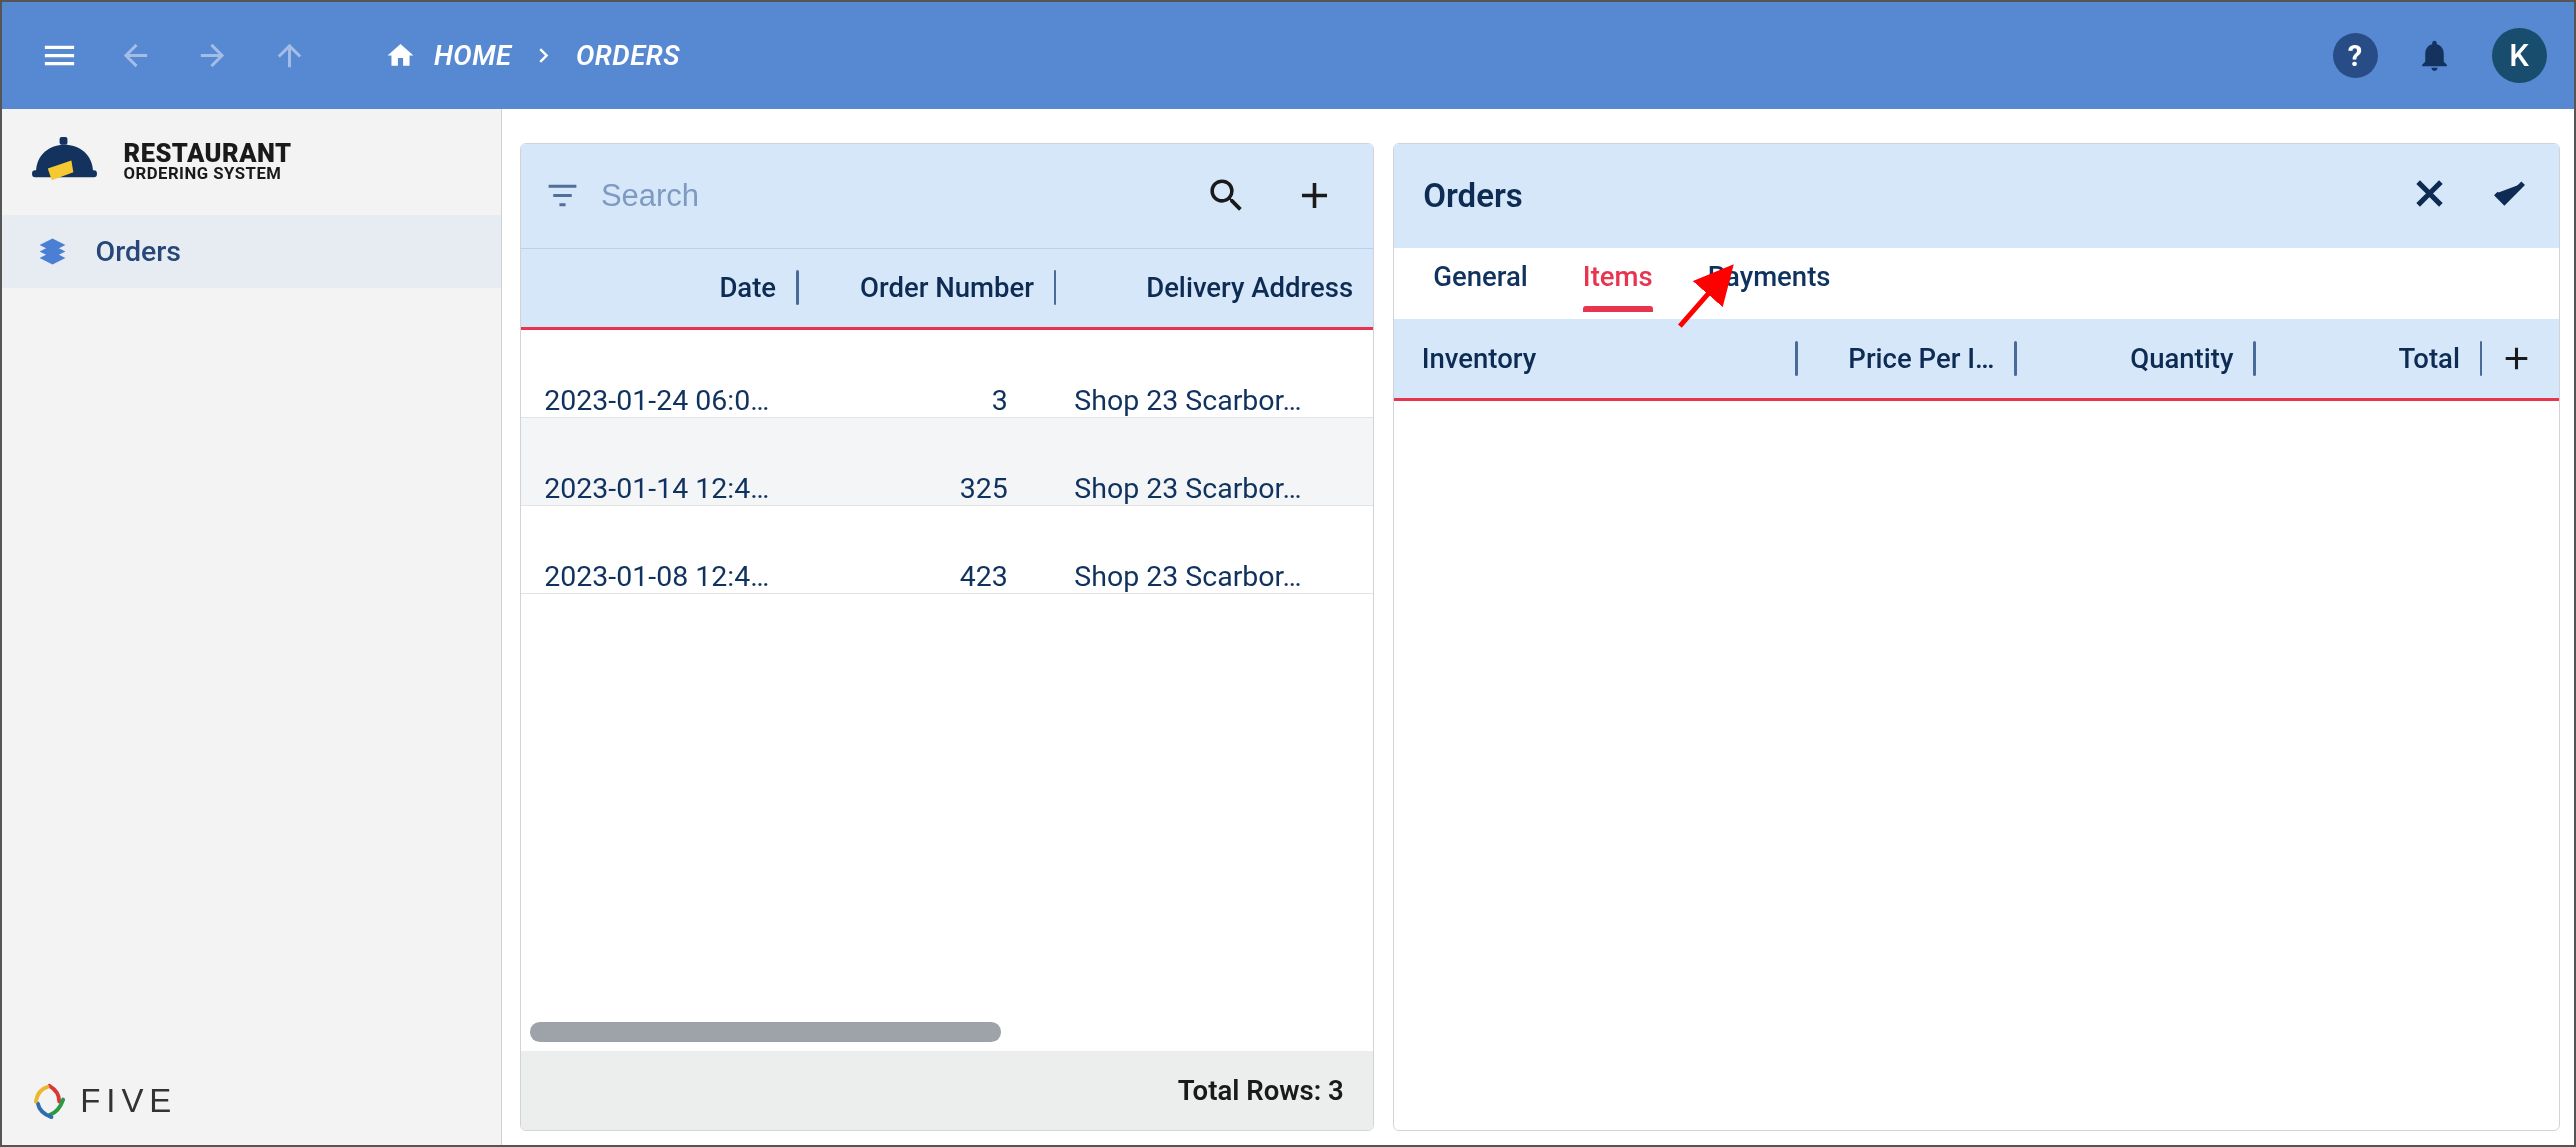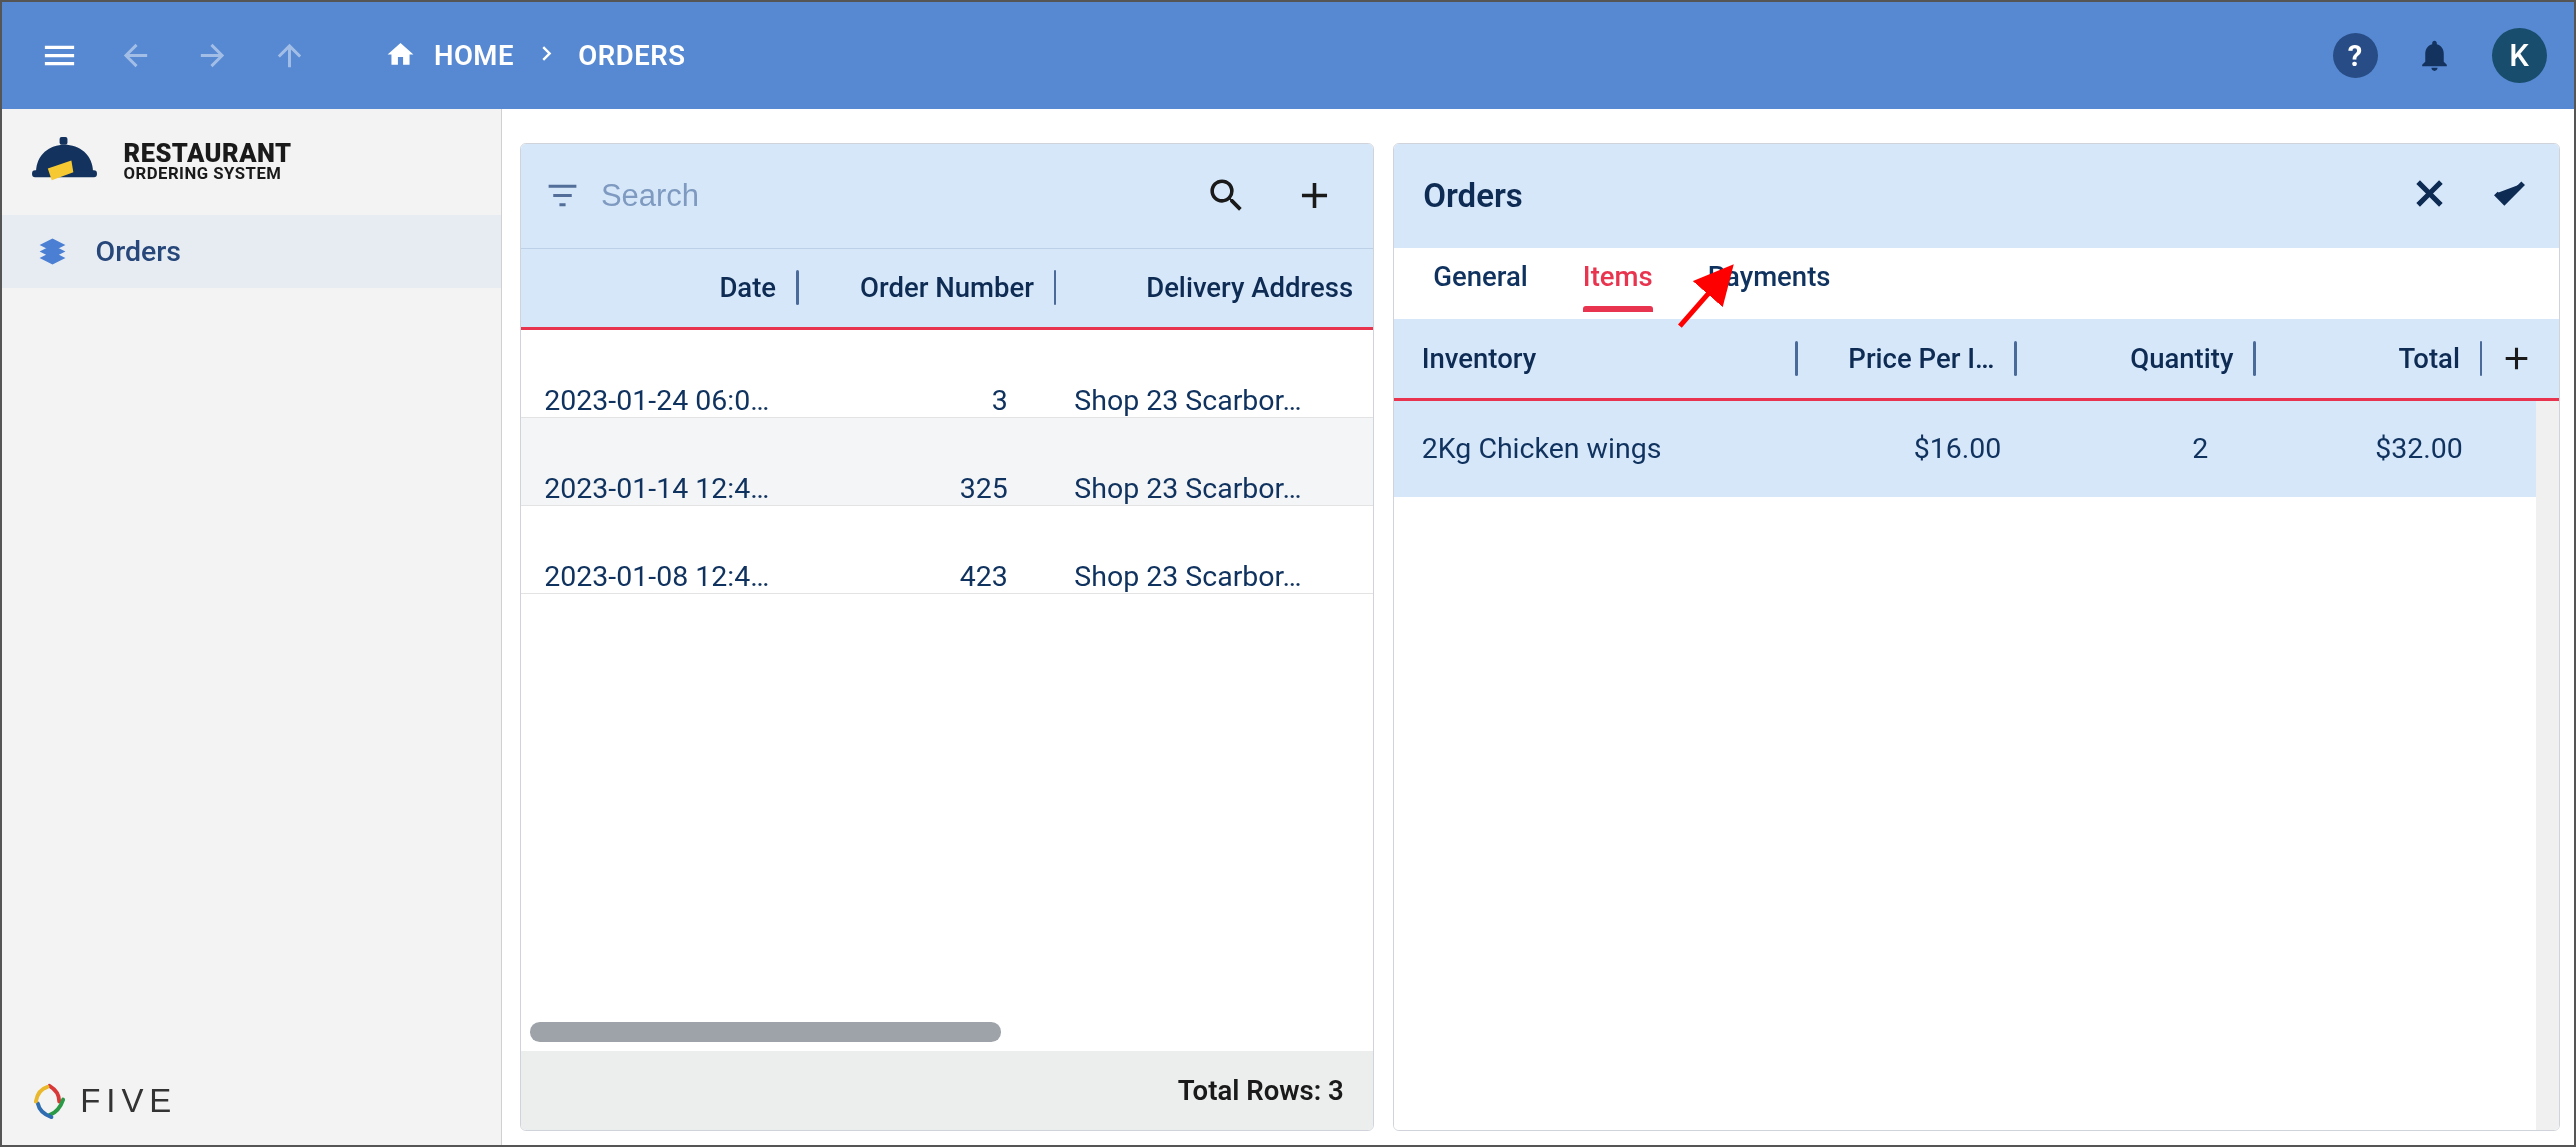--- a/index.html
+++ b/index.html
@@ -6,21 +6,21 @@
 body { font-family: Roboto, Arial, sans-serif; background: #fff; overflow: hidden; }
 .app { width: 2576px; height: 1147px; transform-origin: top left; border: 2px solid #555; position: relative; }
 
 
 .topbar { height: 107px; background: #5789d3; display: flex; align-items: center; padding: 0 27.5px; color: #fff; }
 .topbar .left { display: flex; align-items: center; gap: 17.7px; }
 .topbar .icon-btn { width: 59px; height: 59px; display: flex; align-items: center; justify-content: center; border-radius: 50%; }
 .topbar .nav-icon { fill: #fff; opacity: 0.45; width: 35px; height: 35px; }
 .topbar .menu-icon { fill: #fff; width: 39px; height: 39px; opacity: 1; }
 .topbar .home-icon { fill: #fff; width: 31px; height: 31px; }
-.topbar .crumb { display: flex; align-items: flex-start; gap: 17.7px; margin-left: 49px; }
+.topbar .crumb { display: flex; align-items: center; gap: 17.7px; margin-left: 49px; font-style: italic; }
 .topbar .crumb span { font-size: 27.5px; font-weight: 600; letter-spacing: 0.5px; }
 .topbar .chev { fill: #fff; width: 29px; height: 29px; }
 .topbar .right { margin-left: auto; display: flex; align-items: center; gap: 27.5px; }
 .topbar .help-circle { width: 45px; height: 45px; background: #284d86; border-radius: 50%; display: flex; align-items: center; justify-content: center; color: #fff; font-size: 29px; font-weight: 700; }
 .topbar .bell-icon { fill: #13335e; width: 37px; height: 37px; }
 .topbar .avatar { width: 55px; height: 55px; background: #194d6d; border-radius: 50%; display: flex; align-items: center; justify-content: center; color: #fff; font-size: 31px; font-weight: 500; }
 
 
 .main { display: flex; height: calc(100% - 107px); }
 .sidebar { width: 500px; background: #f3f3f3; border-right: 1px solid #d0d0d0; display: flex; flex-direction: column; }
@@ -265,30 +265,20 @@
           <div class="dcol dcol-qty">Quantity</div>
           <div class="divider"></div>
           <div class="dcol dcol-total">Total</div>
           <div class="divider"></div>
           <div class="dcol-add">
             <svg viewBox="0 0 24 24">
                 <path d="M19 13h-6v6h-2v-6H5v-2h6V5h2v6h6v2z"></path>
               </svg>
           </div>
         </div>
-        <div class="detail-body">
-          <div class="detail-row">
-            <div class="dcell dcell-inv">2Kg Chicken wings</div>
-            <div class="dcell dcell-price">$16.00</div>
-            <div class="dcell dcell-qty">2</div>
-            <div class="dcell dcell-total">$32.00</div>
-            <div class="dcell-pad"></div>
-          </div>
-          <div class="detail-scroll"></div>
-        </div>
       </div>
     </div>
   </div>
 
   <svg class="arrow-annotation" style="left:1668px; top:255px; width:79px; height:79px;" viewBox="0 0 80 80">
     <defs>
         <marker id="ah" markerWidth="8" markerHeight="8" refX="6" refY="4" orient="auto">
           <path d="M0 0 L8 4 L0 8 Z" fill="#ff0000"></path>
         </marker>
       </defs>

